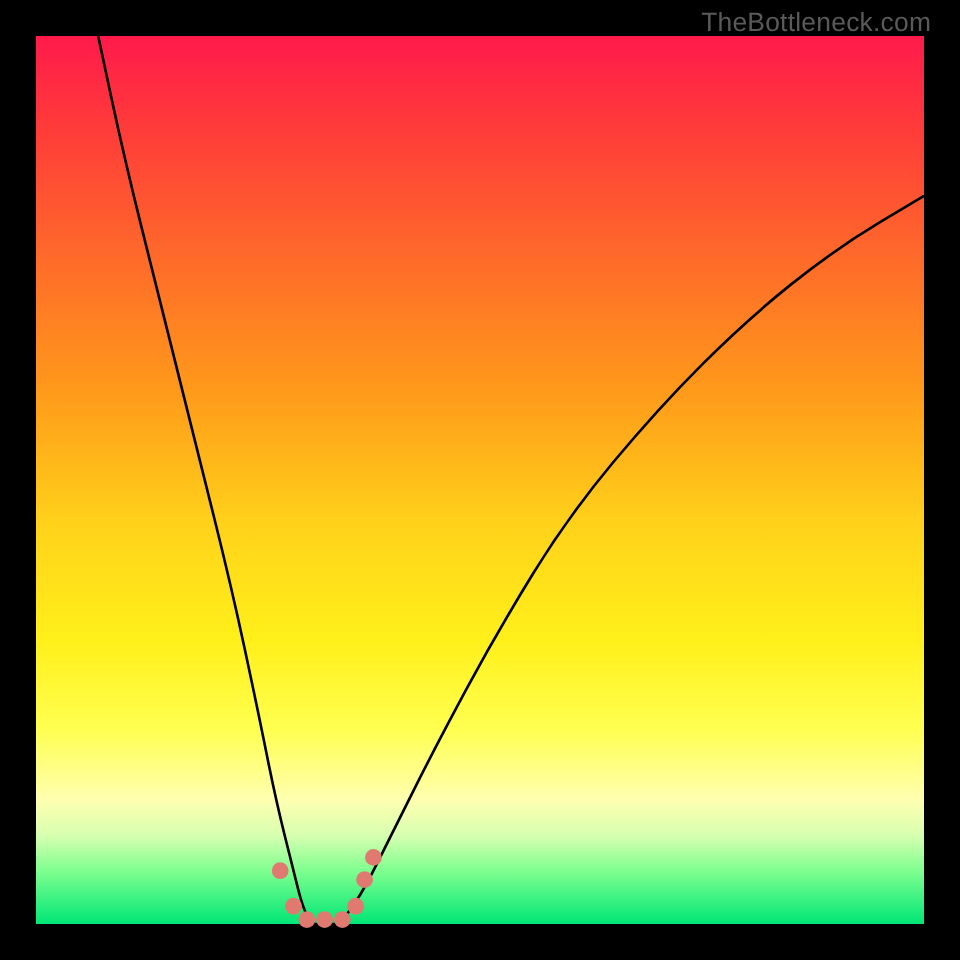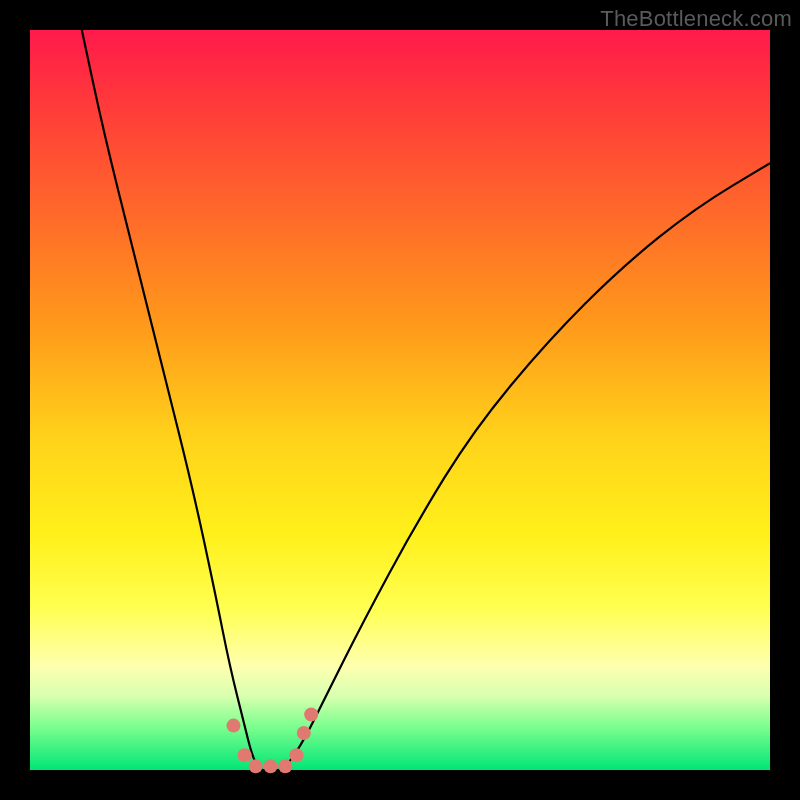--- a/index.html
+++ b/index.html
@@ -36,21 +36,21 @@
       #ffff50 78%,
       #ffffb0 86%,
       #d8ffb0 90%,
       #7fff8f 94%,
       #00e676 100%
     );
   }
   .watermark {
     position: absolute;
     top: 6px;
-    right: 8px;
+    right: 24px;
     color: #5a5a5a;
     font-size: 22px;
     letter-spacing: 0.2px;
     user-select: none;
   }
   svg.curve {
     position: absolute;
     left: 0;
     top: 0;
     width: 740px;

